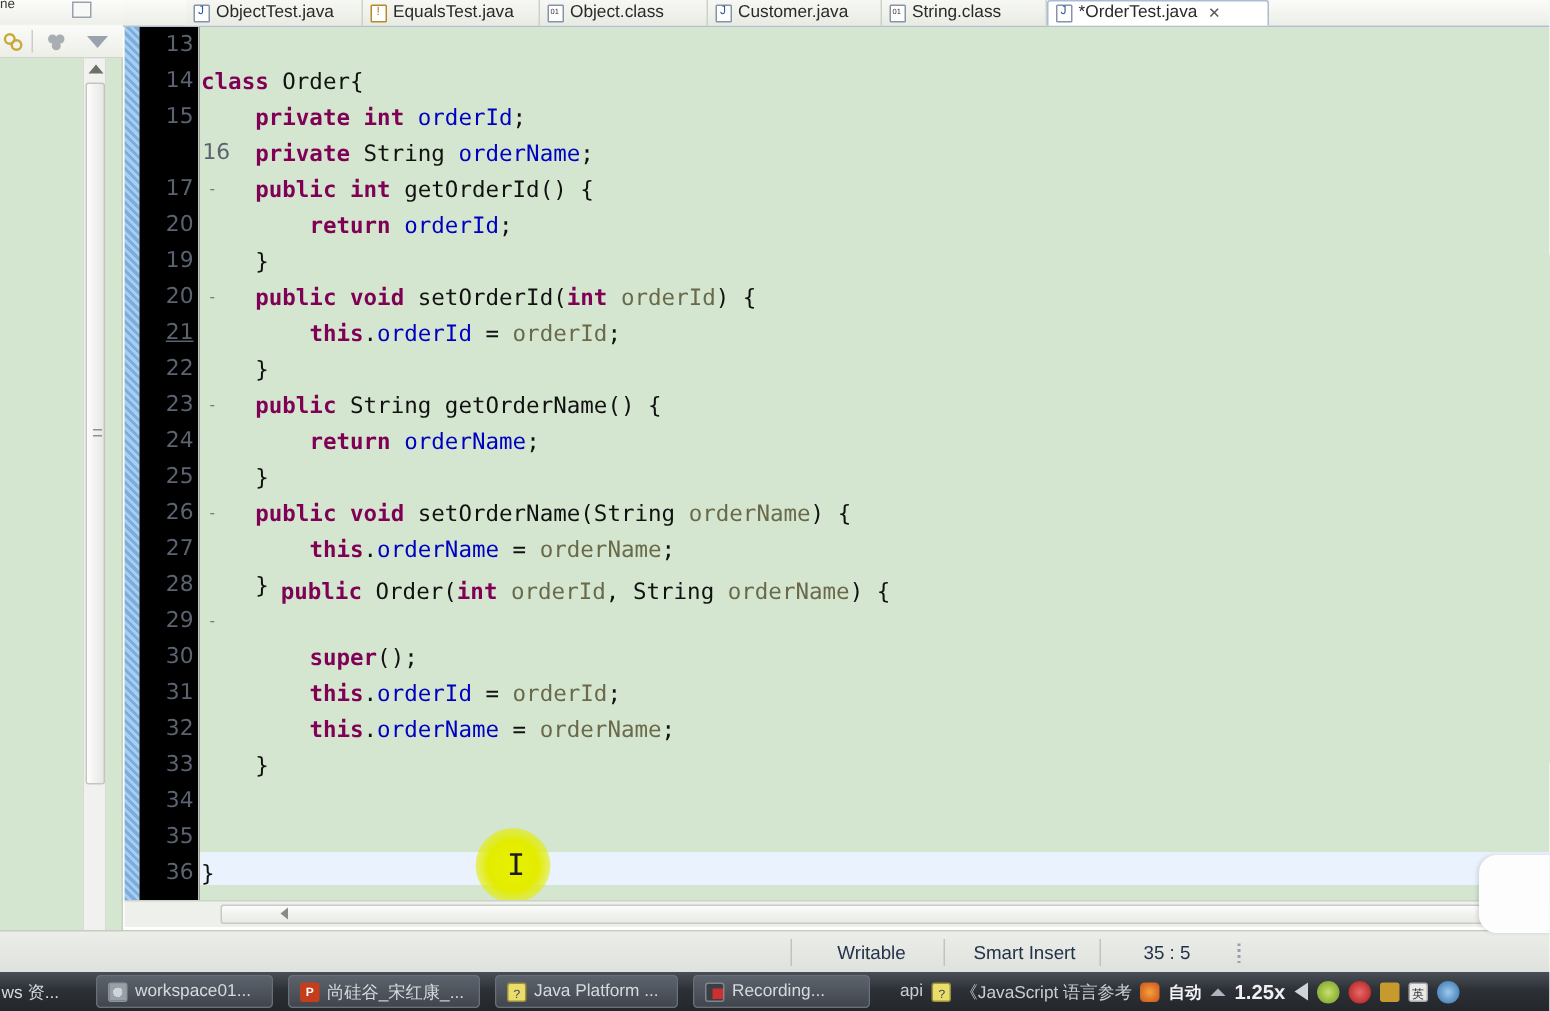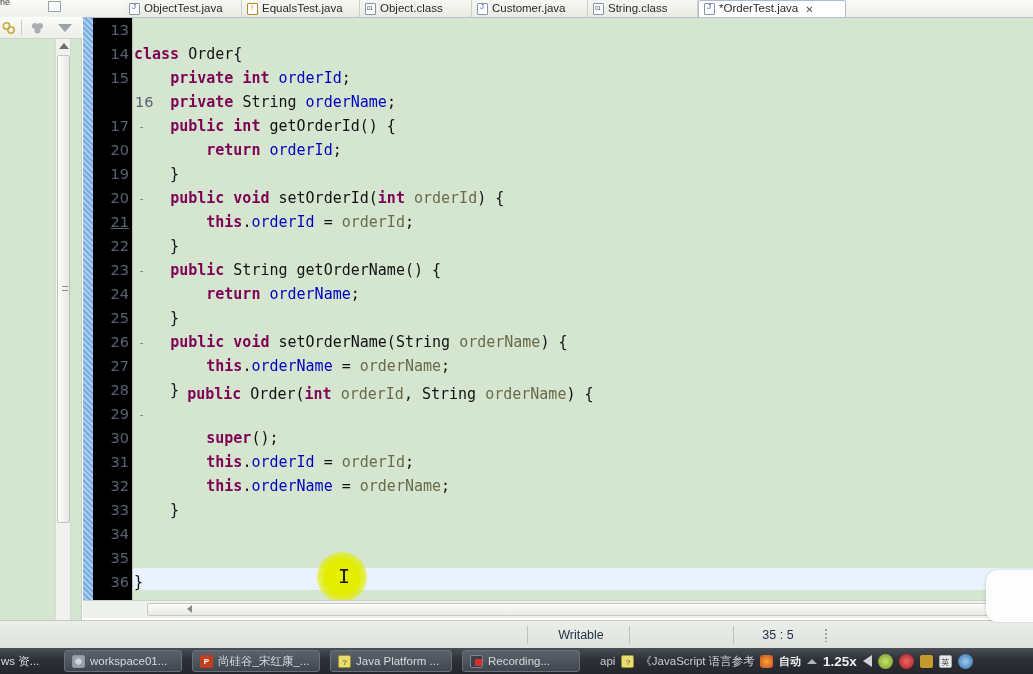--- a/index.html
+++ b/index.html
@@ -304,20 +304,21 @@
 
   <div class="h-scroll">
     <div class="thumb"></div>
     <span class="lefttick"></span>
   </div>
 
   <div class="statusbar">
     <span class="sb-div" style="left:527px;"></span>
     <span class="sb-cell" style="left:533px; width:96px;">Writable</span>
     <span class="sb-div" style="left:629px;"></span>
+    <span class="sb-cell" style="left:633px; width:100px;">Smart Insert</span>
     <span class="sb-div" style="left:733px;"></span>
     <span class="sb-cell" style="left:739px; width:78px;">35 : 5</span>
     <span class="sb-dots"></span>
   </div>
 
   <div class="overlay-card"></div>
 
   <div class="taskbar">
     <div id="tbitems">
         <div class="tb-item plain" style="left: -6px; width: 58px;">

